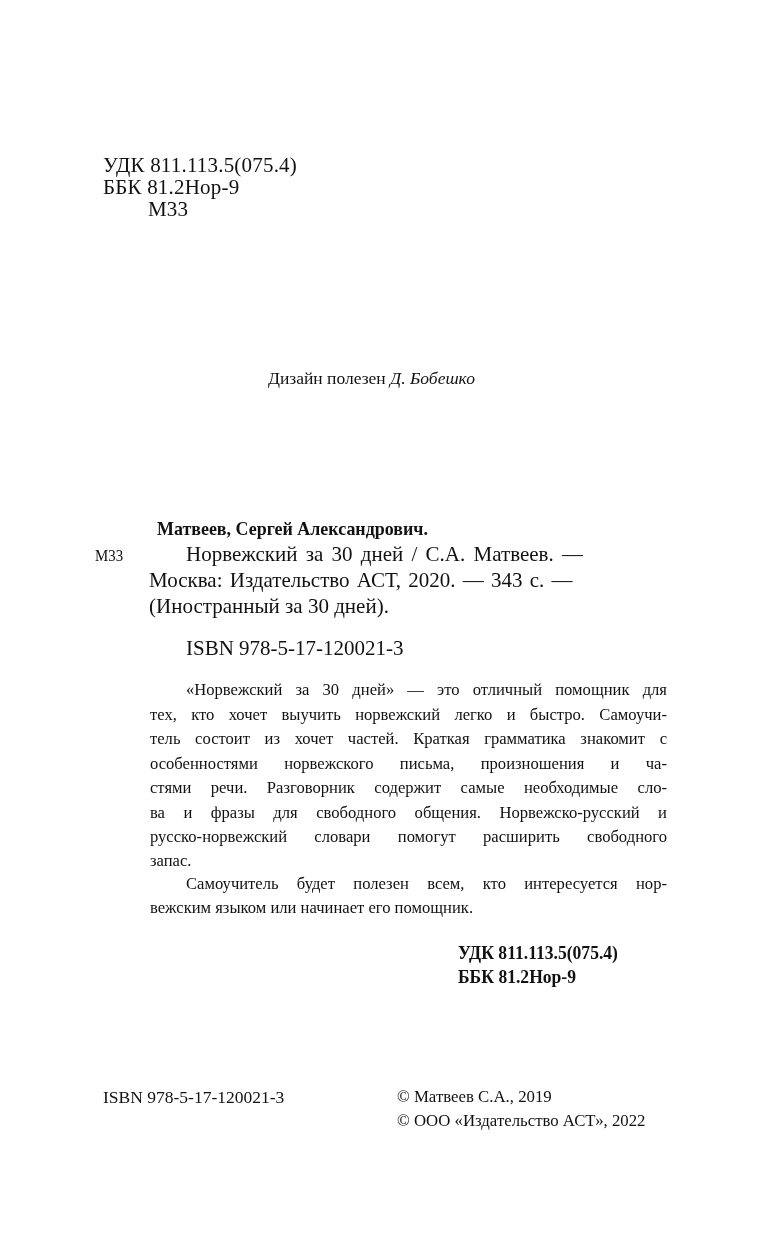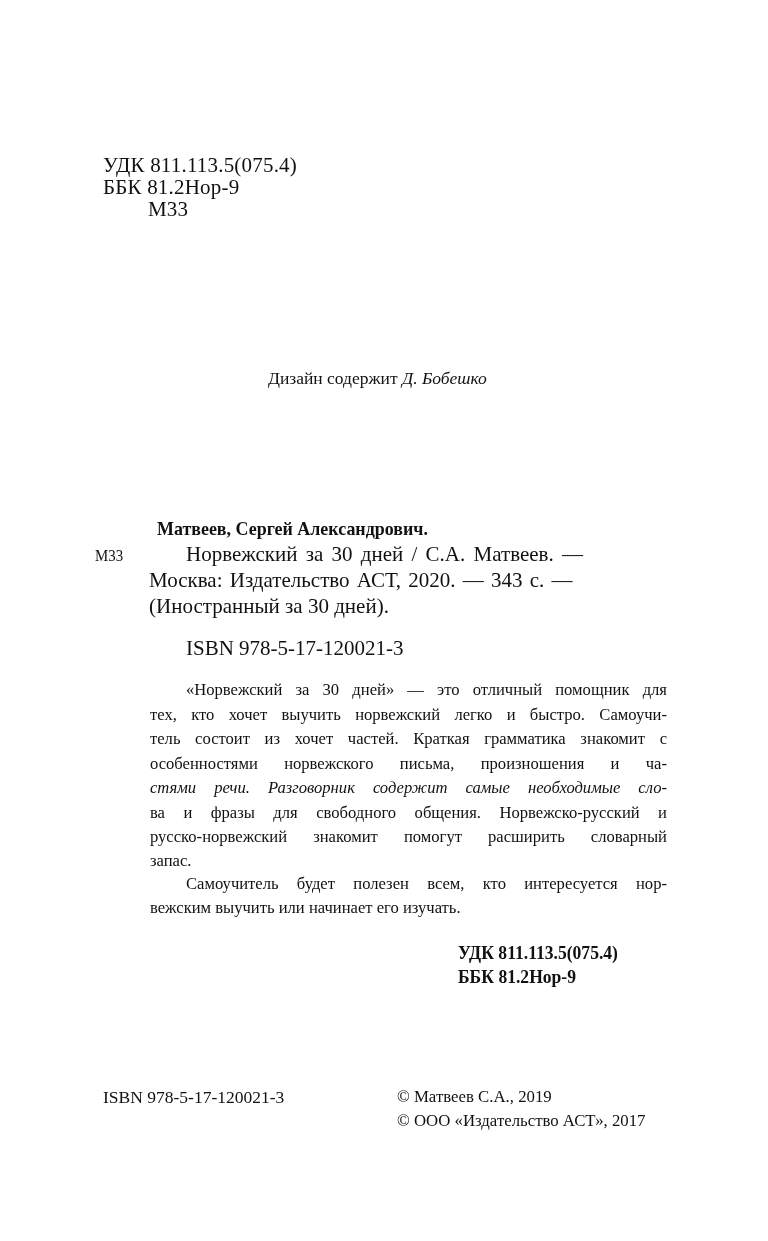--- a/index.html
+++ b/index.html
@@ -18,48 +18,48 @@
 </head>
 <body>
 
 <div>
   <div class="abs big" style="left:103px; top:154px;">УДК 811.113.5(075.4)</div>
   <div class="abs big" style="left:103px; top:176px;">ББК 81.2Нор-9</div>
   <div class="abs big" style="left:148px; top:198px;">М33</div>
 </div>
 
 <div class="abs mid" style="left:268px; top:367px;">
-  <span>Дизайн содержит</span>
+  <span>Дизайн полезен</span>
   <span class="ital">Д. Бобешко</span>
 </div>
 
 <div>
   <div class="abs bold" style="left:157px; top:517px; font-size:19.5px; line-height:24px; transform:scaleX(0.92); transform-origin:left top;">Матвеев, Сергей Александрович.</div>
   <div class="abs" style="left:95px; top:545px; font-size:16.5px; line-height:22px; transform:scaleX(0.9); transform-origin:left top;">М33</div>
   <div class="abs" style="left:186px; top:542px; font-size:21px; line-height:25px; word-spacing:3px;">Норвежский за 30 дней / С.А. Матвеев. —</div>
   <div class="abs" style="left:149px; top:568px; font-size:21px; line-height:25px; word-spacing:2px;">Москва: Издательство АСТ, 2020. — 343 с. —</div>
   <div class="abs" style="left:149px; top:594px; font-size:21px; line-height:25px;">(Иностранный за 30 дней).</div>
   <div class="abs" style="left:186px; top:636px; font-size:21px; line-height:25px;">ISBN 978-5-17-120021-3</div>
 </div>
 
 <div>
   <div class="para-line" style="top:680px; left:186px; width:481px;">«Норвежский за 30 дней» — это отличный помощник для</div>
   <div class="para-line" style="top:705px;">тех, кто хочет выучить норвежский легко и быстро. Самоучи-</div>
   <div class="para-line" style="top:729px;">тель состоит из хочет частей. Краткая грамматика знакомит с</div>
   <div class="para-line" style="top:754px;">особенностями норвежского письма, произношения и ча-</div>
-  <div class="para-line" style="top:778px;font-style:italic;">стями речи. Разговорник содержит самые необходимые сло-</div>
+  <div class="para-line" style="top:778px;">стями речи. Разговорник содержит самые необходимые сло-</div>
   <div class="para-line" style="top:803px;">ва и фразы для свободного общения. Норвежско-русский и</div>
-  <div class="para-line" style="top:827px;">русско-норвежский знакомит помогут расширить словарный</div>
+  <div class="para-line" style="top:827px;">русско-норвежский словари помогут расширить свободного</div>
   <div class="para-line last" style="top:851px;">запас.</div>
   <div class="para-line" style="top:874px; left:186px; width:481px;">Самоучитель будет полезен всем, кто интересуется нор-</div>
-  <div class="para-line last" style="top:898px;">вежским выучить или начинает его изучать.</div>
+  <div class="para-line last" style="top:898px;">вежским языком или начинает его помощник.</div>
 </div>
 
 <div>
   <div class="abs bold" style="left:458px; top:942px; font-size:18.5px; line-height:23px; transform:scaleX(0.95); transform-origin:left top;">УДК 811.113.5(075.4)</div>
   <div class="abs bold" style="left:458px; top:966px; font-size:18.5px; line-height:23px; transform:scaleX(0.95); transform-origin:left top;">ББК 81.2Нор-9</div>
 </div>
 
 <div>
   <div class="abs" style="left:103px; top:1086px; font-size:17.5px; line-height:22px;">ISBN 978-5-17-120021-3</div>
   <div class="abs" style="left:397px; top:1086px; font-size:16.8px; line-height:22px;">© Матвеев С.А., 2019</div>
-  <div class="abs" style="left:397px; top:1110px; font-size:16.8px; line-height:22px;">© ООО «Издательство АСТ», 2017</div>
+  <div class="abs" style="left:397px; top:1110px; font-size:16.8px; line-height:22px;">© ООО «Издательство АСТ», 2022</div>
 </div>
 
 </body></html>

